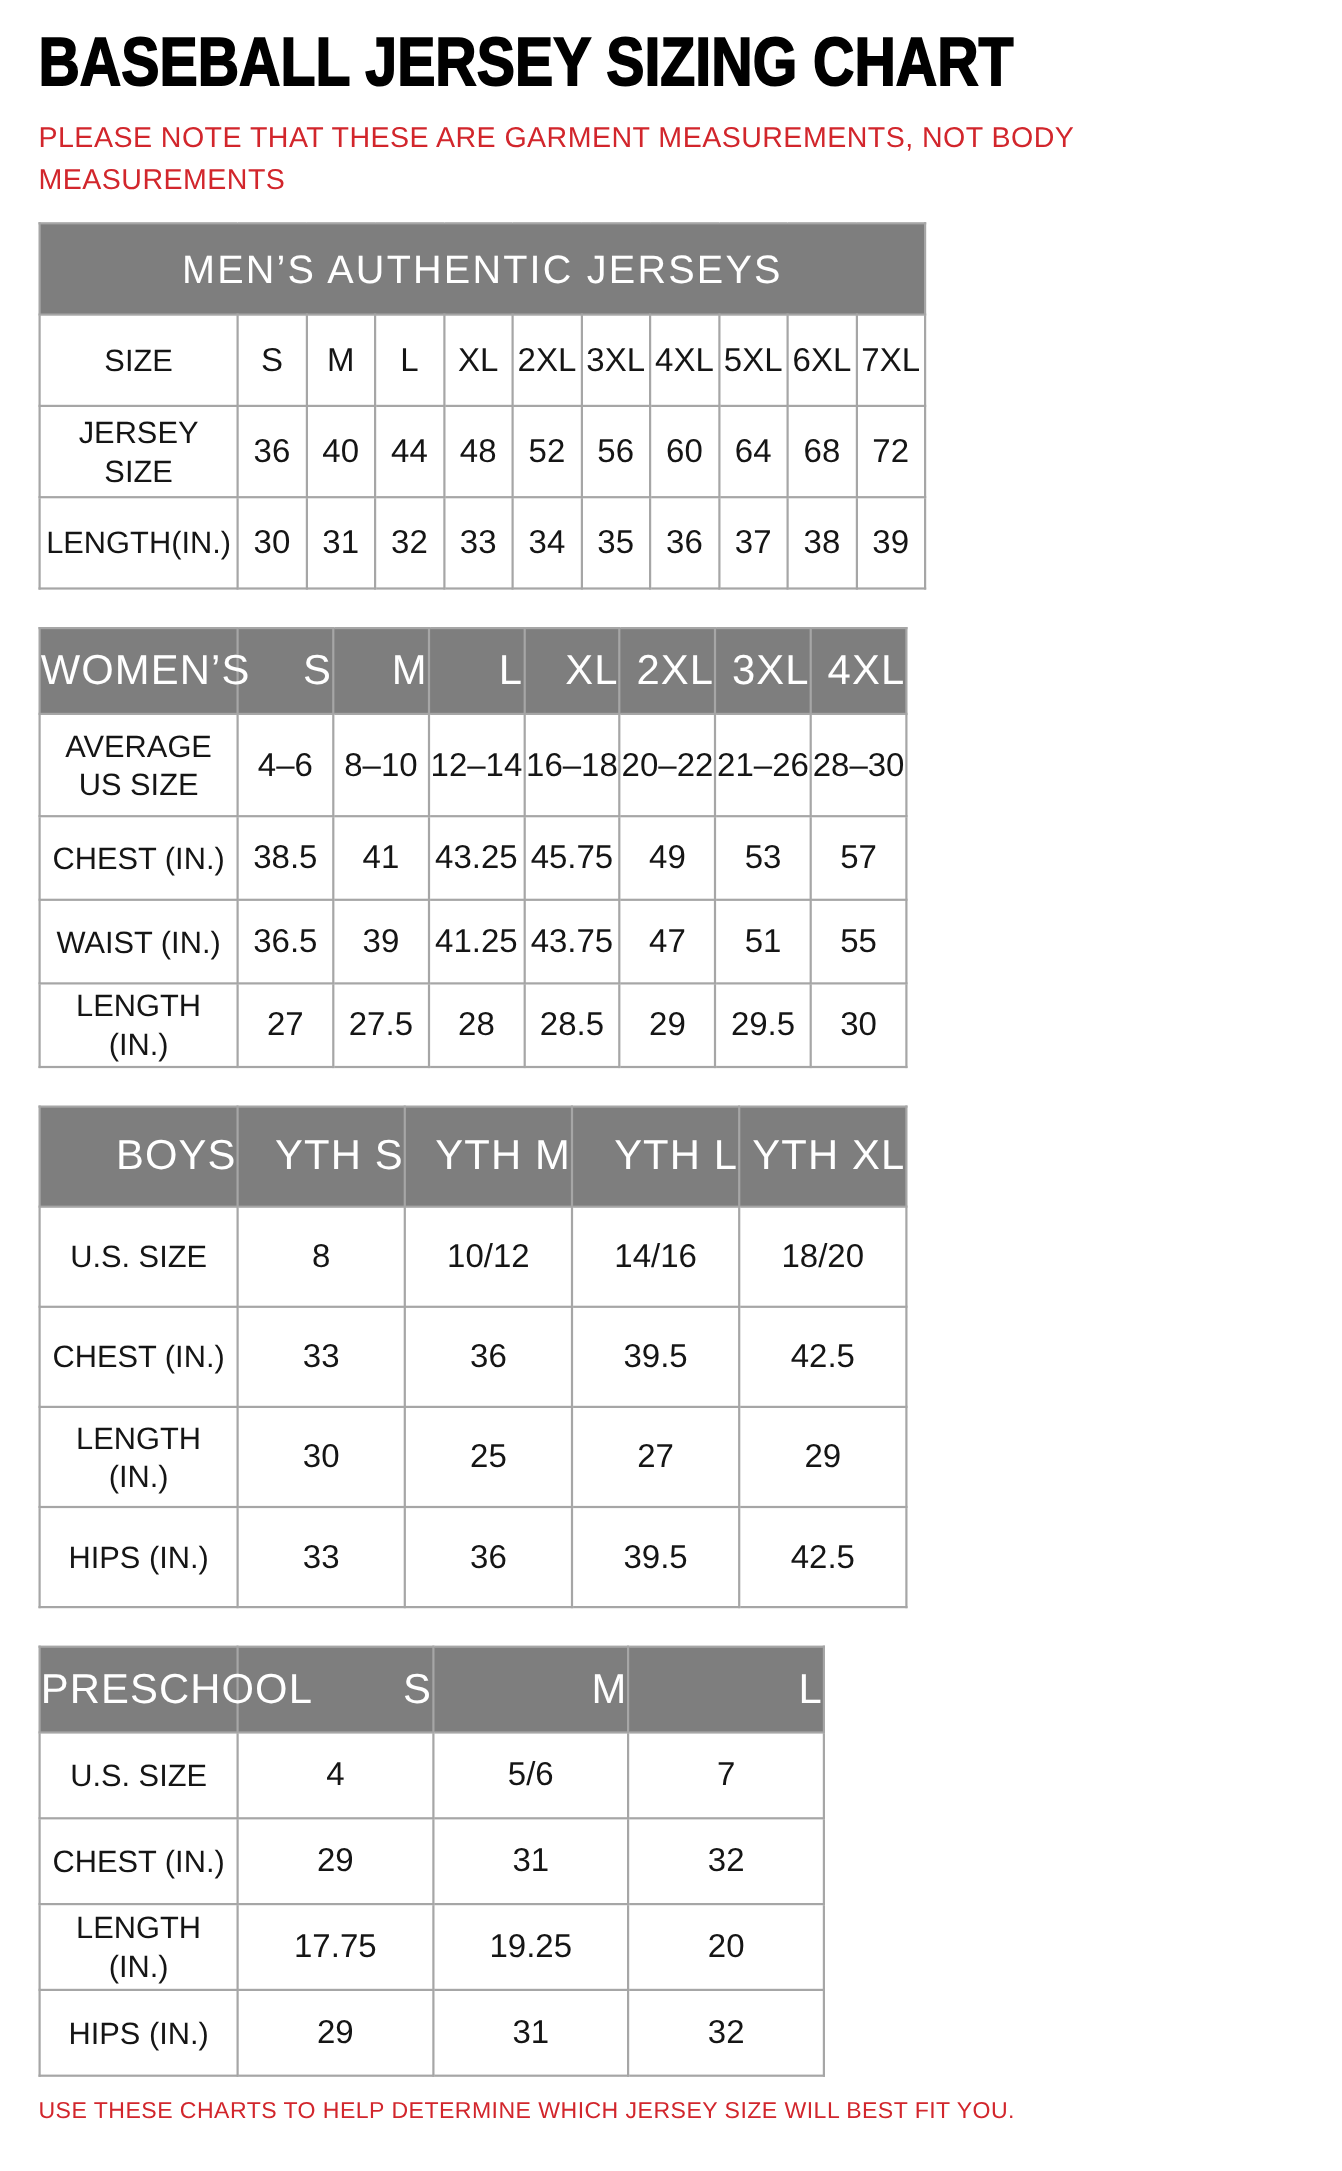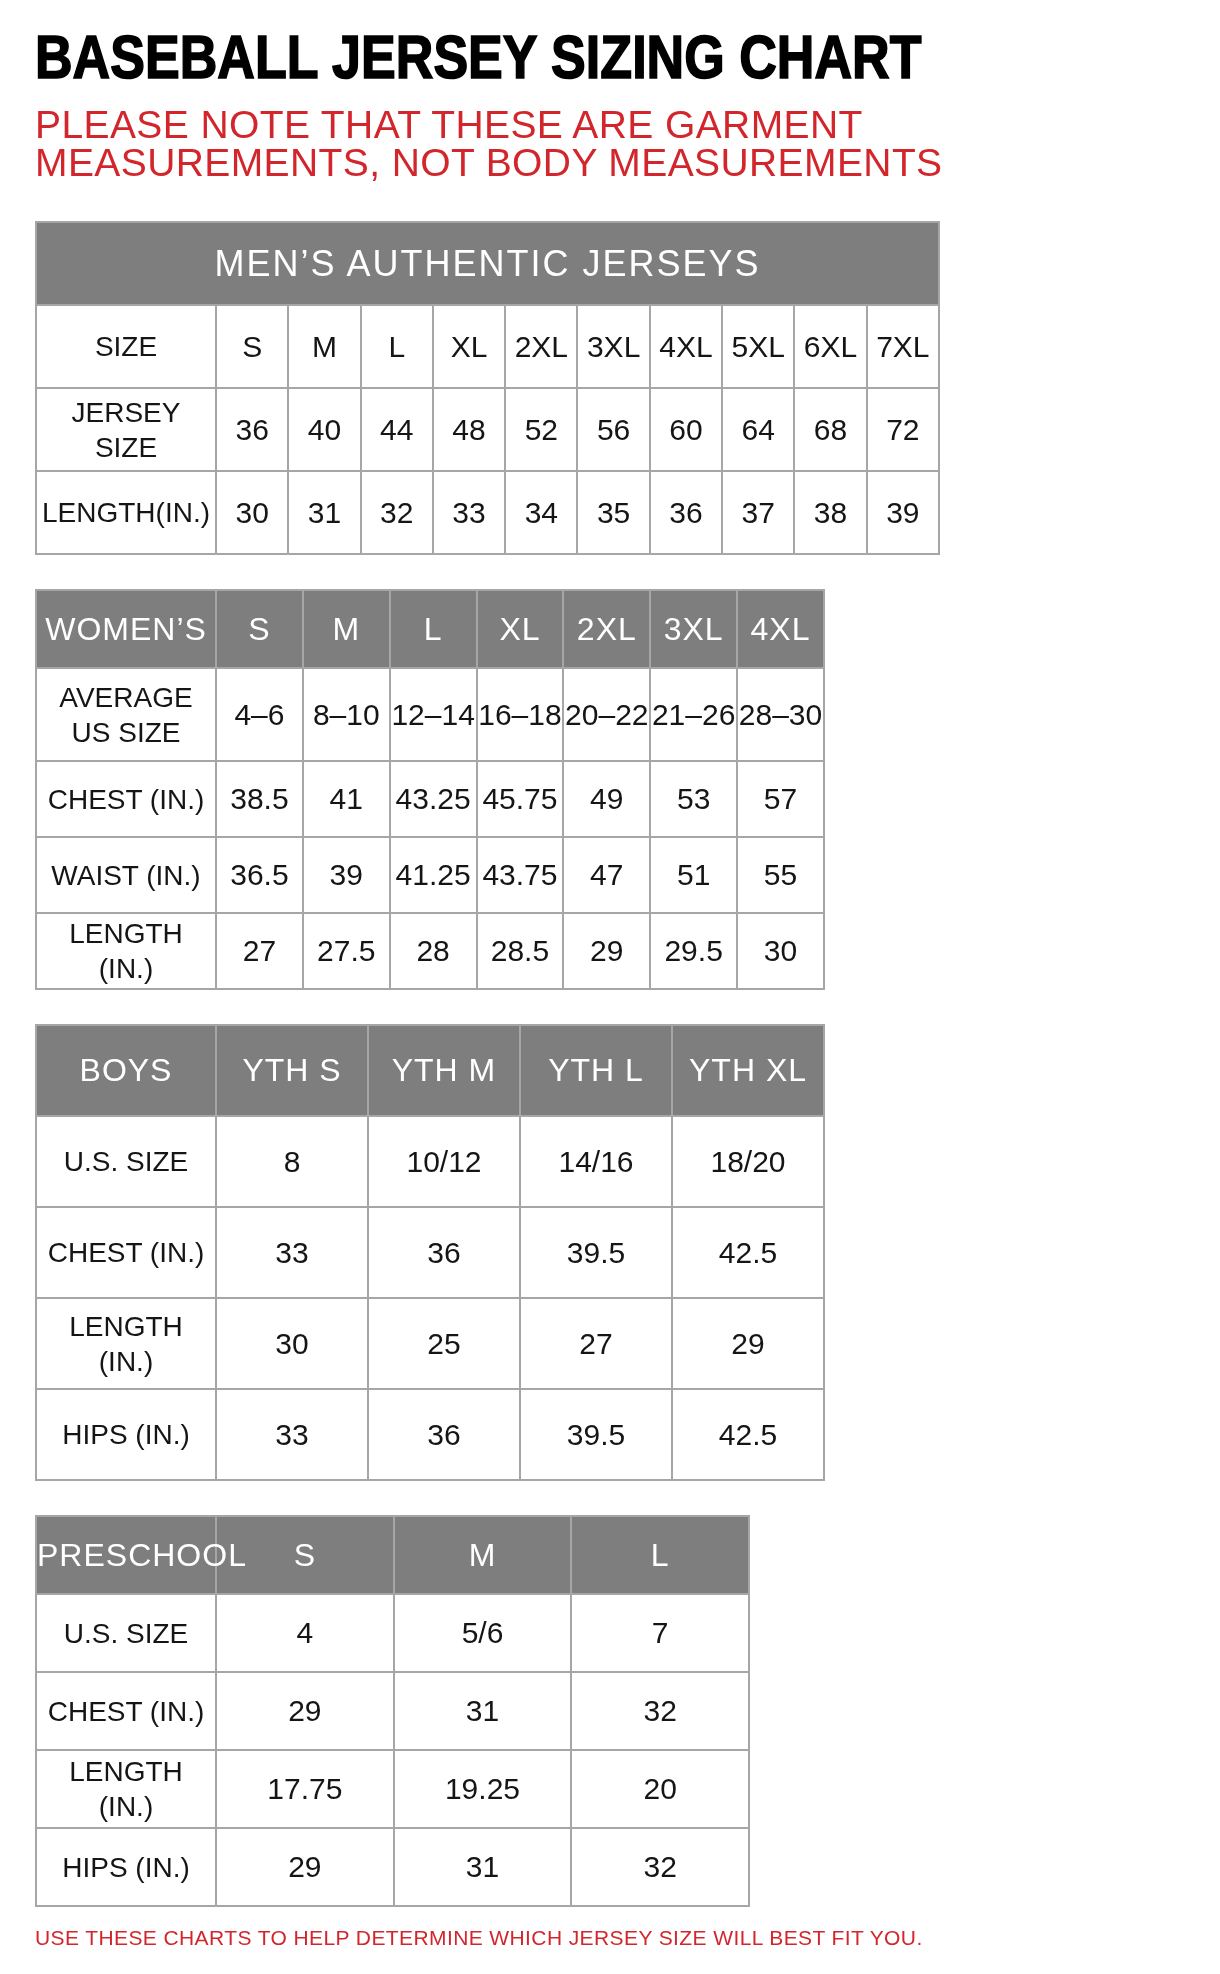--- a/index.html
+++ b/index.html
@@ -10,21 +10,21 @@
   }
   .page { padding: 24px 0 0 35px; }
 
   .title {
     font-size: 62px; line-height: 66px; font-weight: 700;
     white-space: nowrap; transform: scaleX(0.84); transform-origin: left center;
     -webkit-text-stroke: 1.6px #000; color: #000;
   }
   .note {
     margin-top: 16px; width: 1150px;
-    font-size: 39px; line-height: 38px; letter-spacing: 0.4px;
+    font-size: 26px; line-height: 38px; letter-spacing: 0.4px;
     color: var(--red, #d2262c);
   }
   .footer {
     margin-top: 14px; font-size: 21px; line-height: 34px; letter-spacing: 0.4px;
     color: var(--red, #d2262c);
   }
 
   table { border-collapse: collapse; table-layout: fixed; }
   td {
     border: 2px solid var(--border, #a6a6a6);
@@ -32,24 +32,24 @@
     font-size: 30px; background: #ffffff; color: #151515;
   }
   col.c-lbl { width: 180px; }
   .lbl { font-size: 28px; line-height: 1.25; padding: 0 3px; }
   .banner {
     background: var(--gray, #7e7e7e); color: #ffffff;
     font-size: 36px; letter-spacing: 2px;
   }
   .hdr {
     background: var(--gray, #7e7e7e); color: #ffffff;
-    font-size: 32px; letter-spacing: 1px;
-  }
-
-  .tbl-mens { width: 905px; margin-top: 39px; }
+    font-size: 38px; letter-spacing: 1px; text-align: right;
+  }
+
+  .tbl-mens { width: 807px; margin-top: 20px; }
   .tbl-mens tr { height: 83px; }
   .tbl-womens { width: 790px; margin-top: 34px; }
   .tbl-womens tr { height: 76px; }
   .tbl-womens tr.hdr-row { height: 78px; }
   .tbl-womens tr.tall { height: 93px; }
   .tbl-boys { width: 790px; margin-top: 34px; }
   .tbl-boys tr { height: 91px; }
   .tbl-preschool { width: 715px; margin-top: 34px; }
   .tbl-preschool tr { height: 78px; }
 </style>

